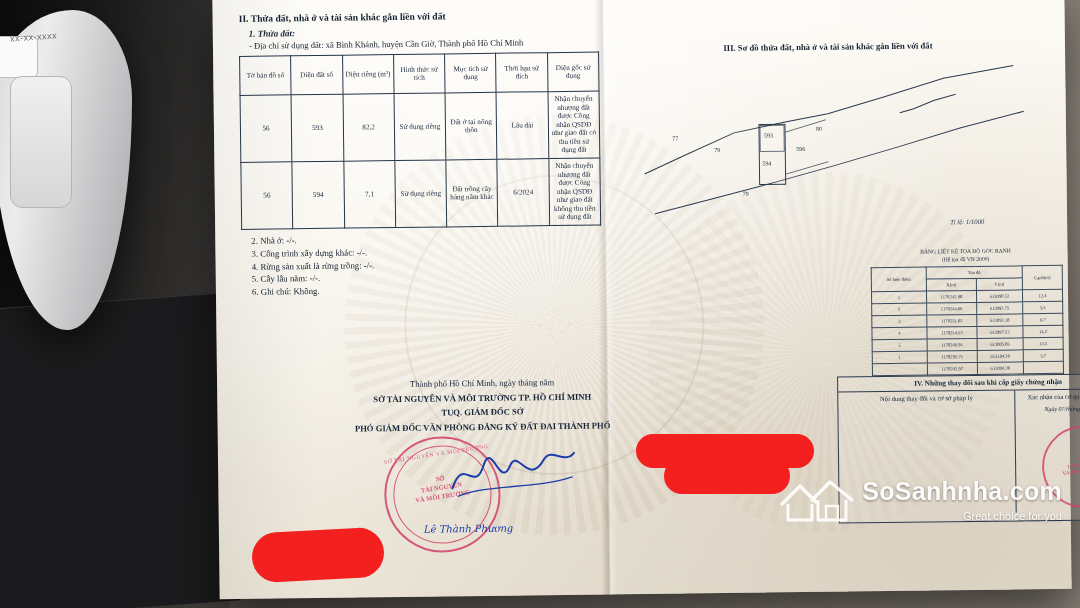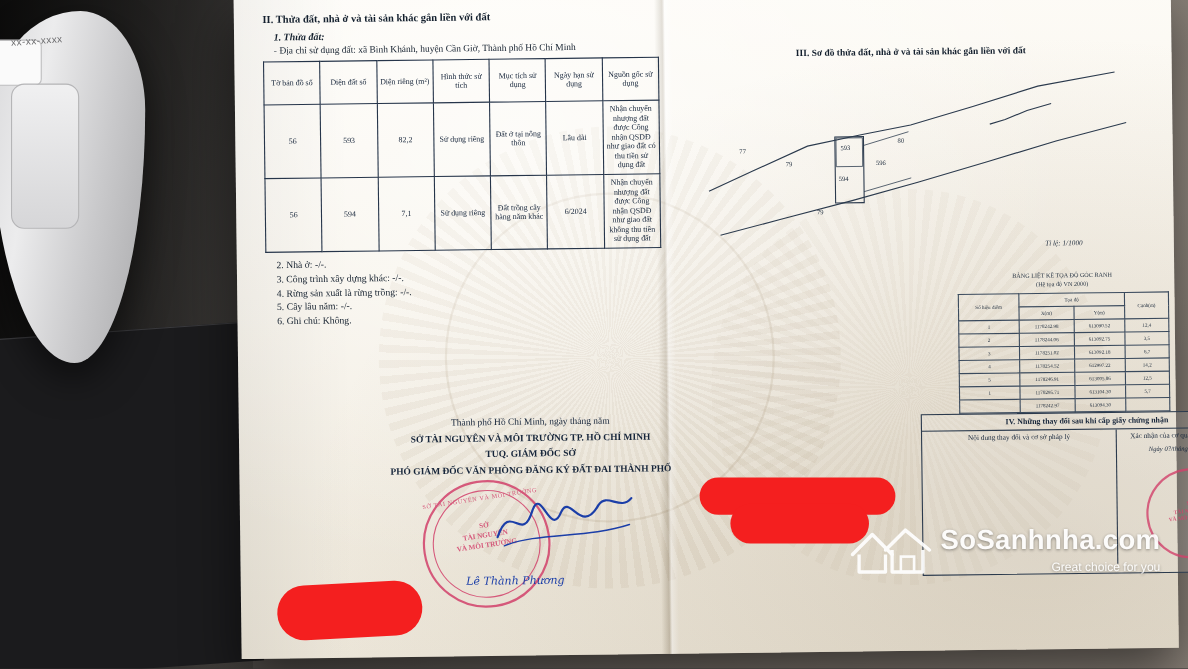--- a/index.html
+++ b/index.html
@@ -356,21 +356,21 @@
   .logo {
     position: absolute;
     right: 18px;
     bottom: 86px;
     width: 296px;
     text-align: right;
     color: #ffffff;
     opacity: .92;
     font-family: "Liberation Sans", sans-serif;
   }
-  .logo-row { display: flex; align-items: flex-end; justify-content: center; gap: 8px; }
+  .logo-row { display: flex; align-items: flex-end; justify-content: flex-end; gap: 8px; }
   .logo-name {
     font-size: 25px;
     font-weight: bold;
     letter-spacing: .3px;
     text-shadow: 0 1px 3px rgba(0,0,0,.45);
   }
   .logo-sub {
     font-size: 11px;
     margin-top: 4px;
     text-shadow: 0 1px 3px rgba(0,0,0,.45);
@@ -405,22 +405,22 @@
       <div class="addr">- Địa chỉ sử dụng đất:  xã Bình Khánh, huyện Cần Giờ, Thành phố Hồ Chí Minh</div>
 
       <table class="land">
         <thead>
           <tr>
             <th>Tờ bản đồ số</th>
             <th>Diện đất số</th>
             <th>Diện riêng (m²)</th>
             <th>Hình thức sử tích</th>
             <th>Mục tích sử dụng</th>
-            <th>Ngày hạn sử dụng</th>
-            <th>Nguồn gốc sử dụng</th>
+            <th>Thời hạn sử đích</th>
+            <th>Diện gốc sử dụng</th>
           </tr>
         </thead>
         <tbody>
           <tr>
             <td>56</td>
             <td>593</td>
             <td>82,2</td>
             <td>Sử dụng riêng</td>
             <td>Đất ở tại nông thôn</td>
             <td>Lâu dài</td>

